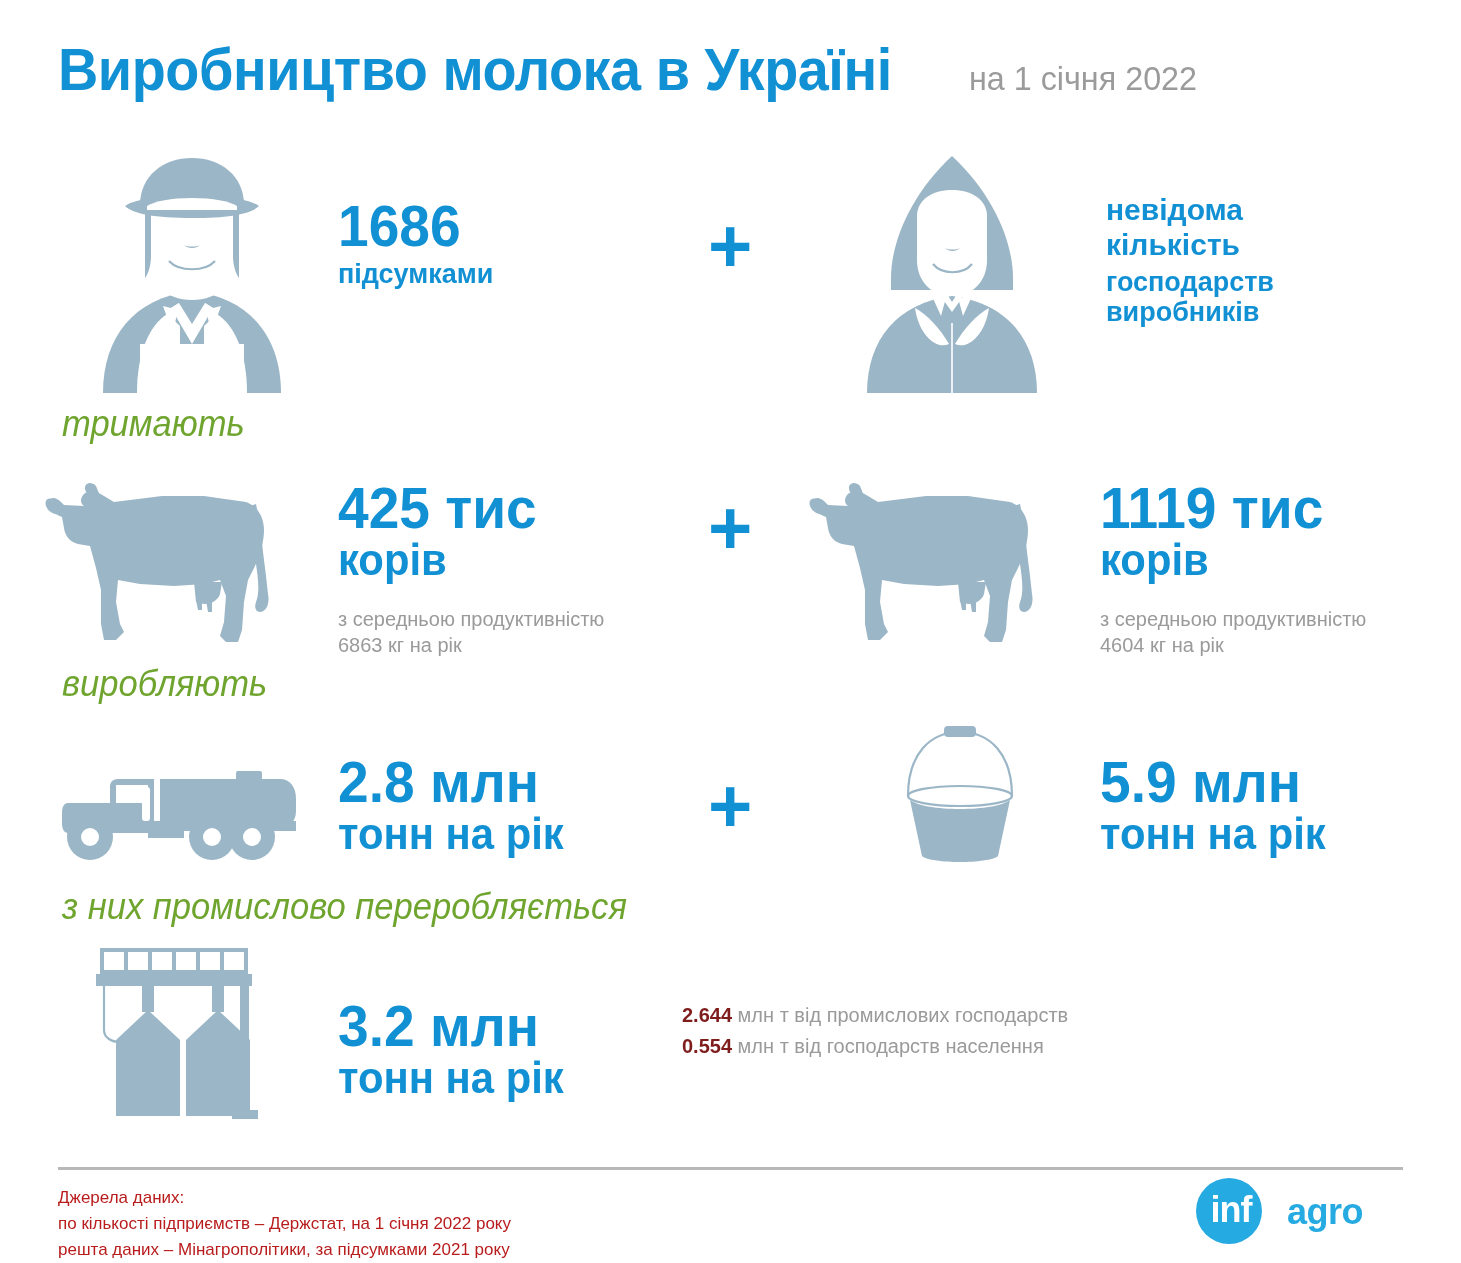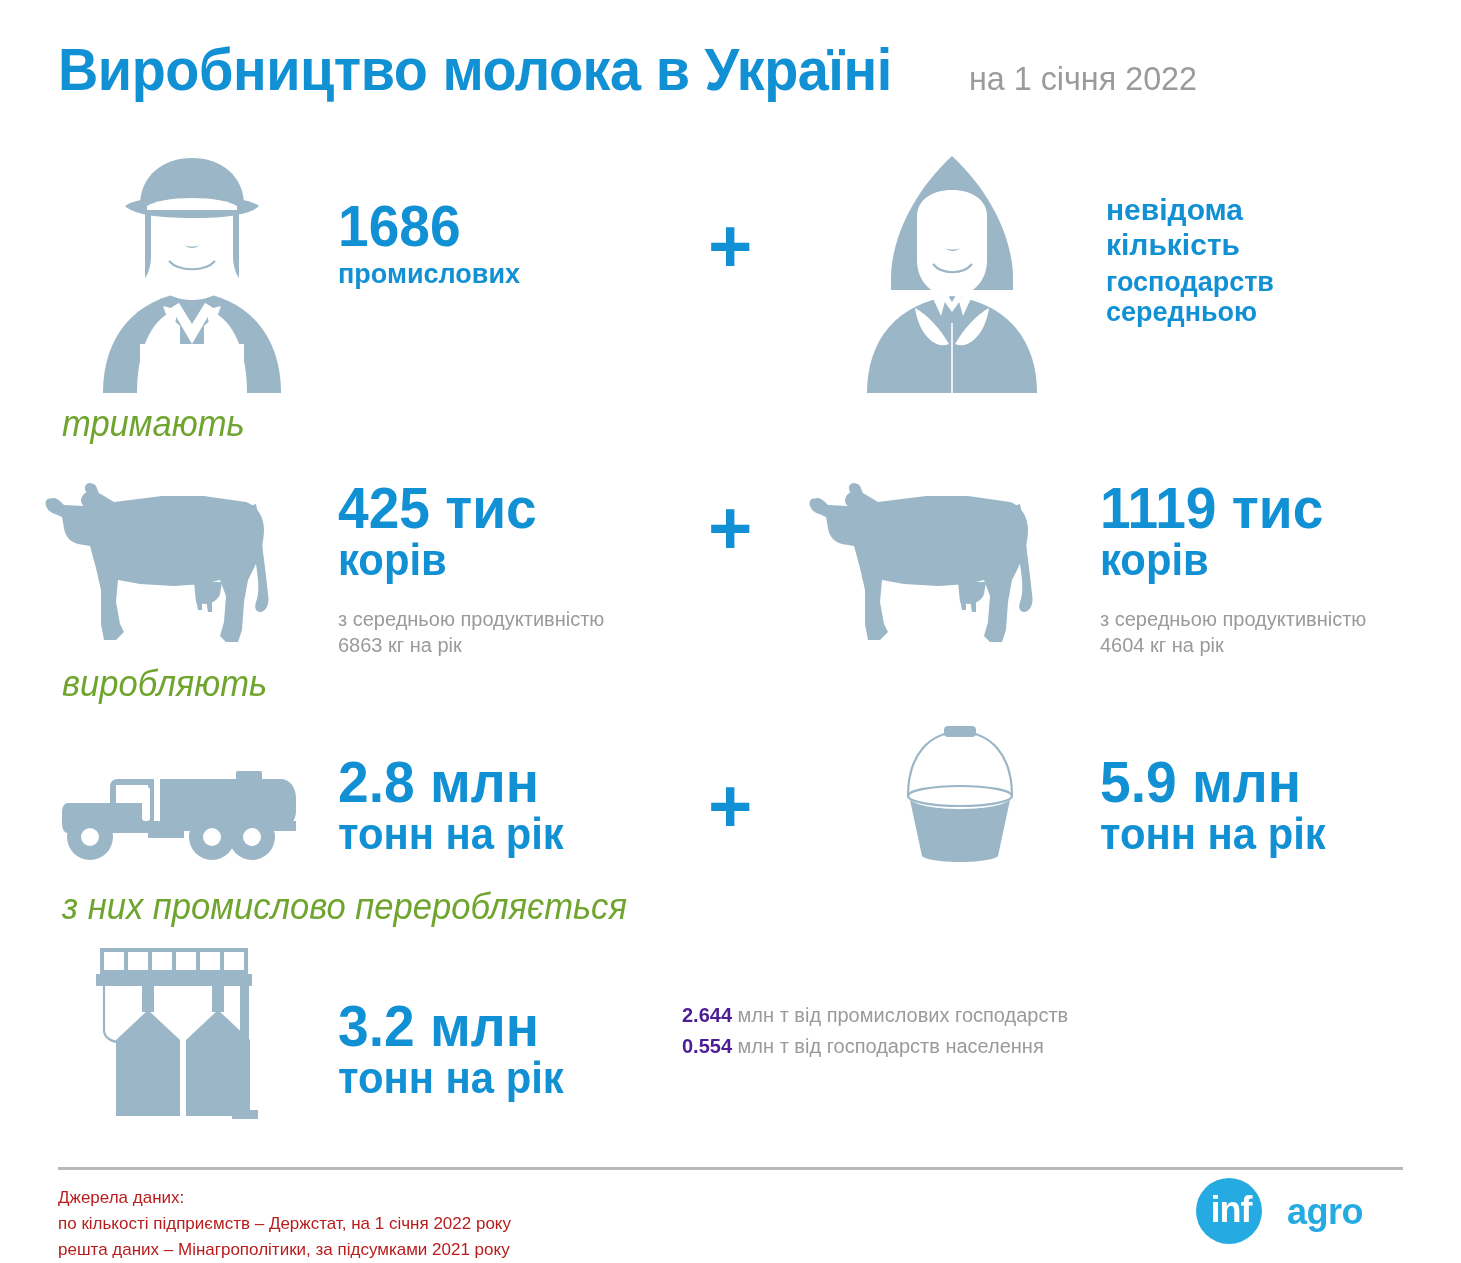--- a/index.html
+++ b/index.html
@@ -118,21 +118,21 @@
   }
 
   
   .breakdown {
     position: absolute;
     font-size: 20px;
     color: #9A9A9A;
     line-height: 1.55;
     white-space: nowrap;
   }
-  .breakdown b { color: #4c1d95; font-weight: 700; }
+  .breakdown b { color: #7f1d1d; font-weight: 700; }
 
   
   .footer-rule {
     position: absolute;
     left: 58px;
     top: 1167px;
     width: 1345px;
     height: 3px;
     background: #B8B8B8;
   }
@@ -225,21 +225,21 @@
 
       <path class="g-stroke" d="M84 113 C94 124 120 124 130 113"></path>
 
       <path class="g-fill" d="M60 62 L66 62 L66 108 C66 118 63 126 60 130 Z"></path>
       <path class="g-fill" d="M154 62 L148 62 L148 108 C148 118 151 126 154 130 Z"></path>
     </svg>
   </div>
 
   <div class="stat" style="left:338px; top:196px;">
     <div class="big">1686</div>
-    <div class="small-label">промислових</div>
+    <div class="small-label">підсумками</div>
   </div>
 
   <div class="plus" style="left:708px; top:208px;">+</div>
 
   <div style="position:absolute; left:845px; top:148px;">
     <svg class="ico" width="215" height="245" viewBox="0 0 215 245">
 
       <path class="g-fill" d="M22 245 C22 192 52 155 107 148 C162 155 192 192 192 245 Z"></path>
 
       <path class="g-white" d="M106 175 L108 175 L108 245 L106 245 Z" opacity="0.8"></path>
@@ -257,21 +257,21 @@
       <path class="g-fill" d="M100 100 C104 104 111 104 115 100 C111 102 104 102 100 100 Z"></path>
 
       <path class="g-stroke" d="M88 116 C97 127 118 127 127 116"></path>
     </svg>
   </div>
 
   <div class="stat" style="left:1106px; top:192px;">
     <div class="headline-2">невідома</div>
     <div class="headline-2">кількість</div>
     <div class="small-label" style="margin-top:4px;">господарств</div>
-    <div class="small-label" style="margin-top:0;">середньою</div>
+    <div class="small-label" style="margin-top:0;">виробників</div>
   </div>
 
   <div class="green-label" style="left:62px; top:403px; font-size:36px;">тримають</div>
 
   <div style="position:absolute; left:44px; top:472px;">
     <svg class="ico" width="270" height="185" viewBox="0 0 270 185">
       <path class="g-fill" d="M20 33 C14 26 8 24 6 28 C4 33 9 42 18 45 L20 56 C21 64 26 70 34 72
         L46 74 L52 96 L57 118 L57 152 L60 168 L72 168 L80 160 L76 152 L72 130 L74 108
         L96 112 L130 114 L160 112 L176 108 L182 124 L180 150 L176 164 L182 170 L194 170
         L198 158 L200 130 L204 108 L210 96 C216 84 220 70 220 58 C220 46 214 34 202 30

